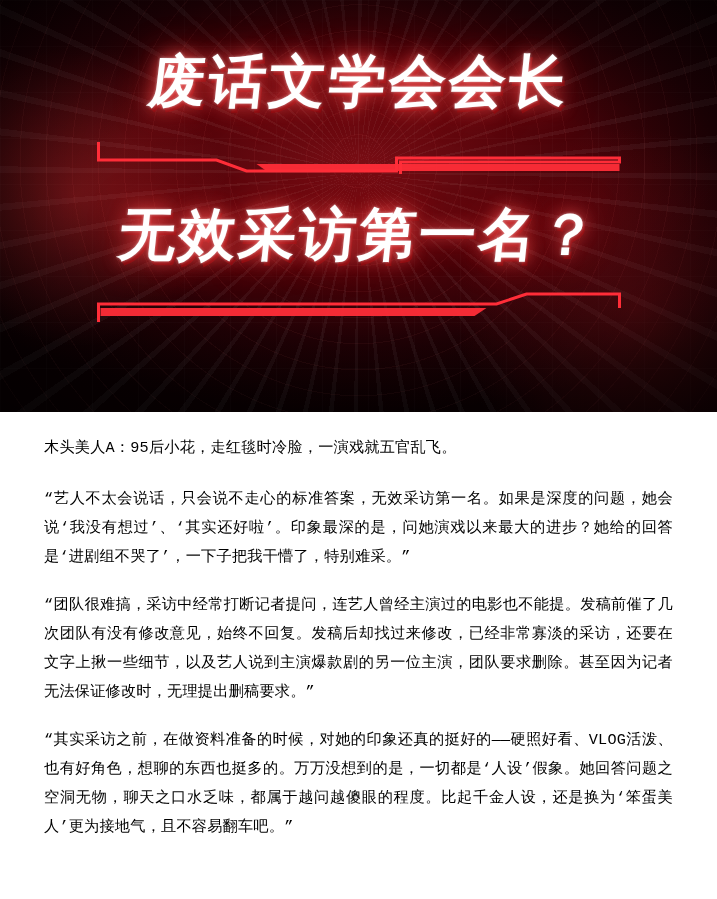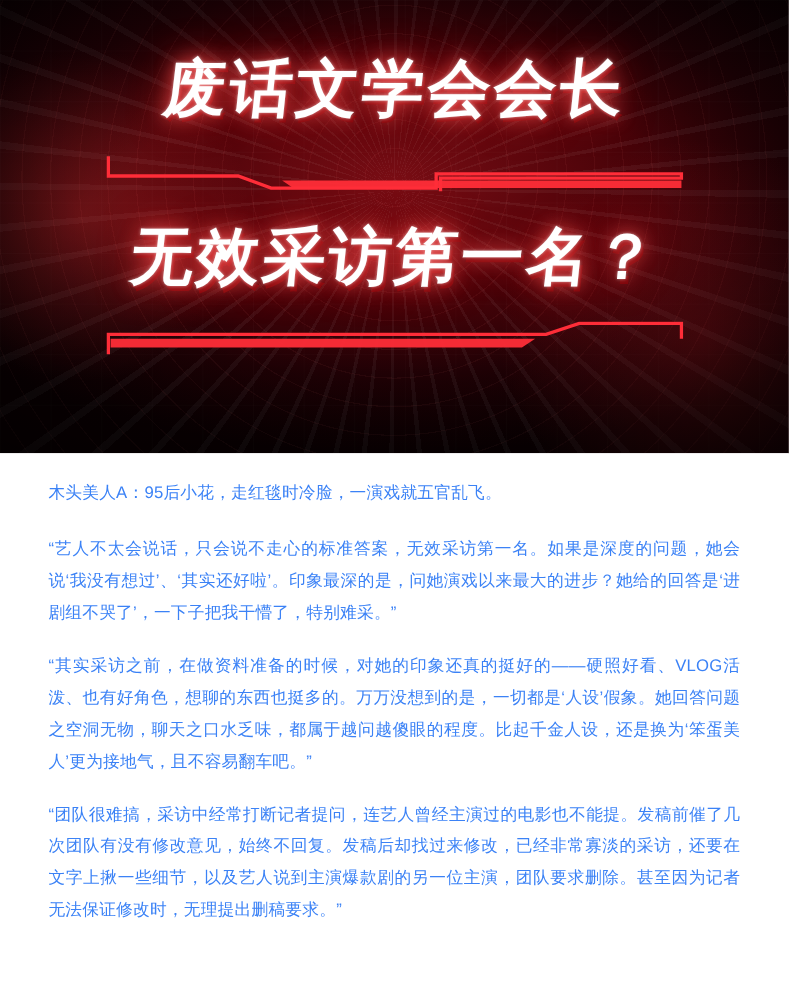--- a/index.html
+++ b/index.html
@@ -123,24 +123,24 @@
   .article {
     position: absolute;
     left: 0; top: 412px;
     width: 717px;
     height: 487px;
     background: #ffffff;
     box-sizing: border-box;
     padding: 22px 44px 0 44px;
   }
   .para {
-    font-family: Liberation Sans, sans-serif;
+    font-family: Liberation Mono, monospace;
     font-size: 15.2px;
     line-height: 29px;
-    color: #3b82f6;
+    color: #000000;
     margin: 0 0 19px 0;
     text-align: justify;
     letter-spacing: .2px;
   }
   .para.lead { margin-bottom: 22px; }
 </style>
 </head>
 <body>
 
 <div class="page">
@@ -169,17 +169,17 @@
       <svg viewBox="0 0 525 34" preserveAspectRatio="none">
         <path d="M2,30 L2,12 L400,12 L430,2 L523,2 L523,16" fill="none" stroke="#ff2d38" stroke-width="3"></path>
         <path d="M4,16 L390,16 L378,24 L4,24 Z" fill="#ff2d38" opacity="0.95"></path>
       </svg>
     </div>
   </div>
 
   <div class="article">
     <p class="para lead">木头美人A：95后小花，走红毯时冷脸，一演戏就五官乱飞。</p>
     <p class="para">“艺人不太会说话，只会说不走心的标准答案，无效采访第一名。如果是深度的问题，她会说‘我没有想过’、‘其实还好啦’。印象最深的是，问她演戏以来最大的进步？她给的回答是‘进剧组不哭了’，一下子把我干懵了，特别难采。”</p>
+    <p class="para">“团队很难搞，采访中经常打断记者提问，连艺人曾经主演过的电影也不能提。发稿前催了几次团队有没有修改意见，始终不回复。发稿后却找过来修改，已经非常寡淡的采访，还要在文字上揪一些细节，以及艺人说到主演爆款剧的另一位主演，团队要求删除。甚至因为记者无法保证修改时，无理提出删稿要求。”</p>
     <p class="para">“其实采访之前，在做资料准备的时候，对她的印象还真的挺好的——硬照好看、VLOG活泼、也有好角色，想聊的东西也挺多的。万万没想到的是，一切都是‘人设’假象。她回答问题之空洞无物，聊天之口水乏味，都属于越问越傻眼的程度。比起千金人设，还是换为‘笨蛋美人’更为接地气，且不容易翻车吧。”</p>
-    <p class="para">“团队很难搞，采访中经常打断记者提问，连艺人曾经主演过的电影也不能提。发稿前催了几次团队有没有修改意见，始终不回复。发稿后却找过来修改，已经非常寡淡的采访，还要在文字上揪一些细节，以及艺人说到主演爆款剧的另一位主演，团队要求删除。甚至因为记者无法保证修改时，无理提出删稿要求。”</p>
   </div>
 
 </div>
 
 </body></html>

